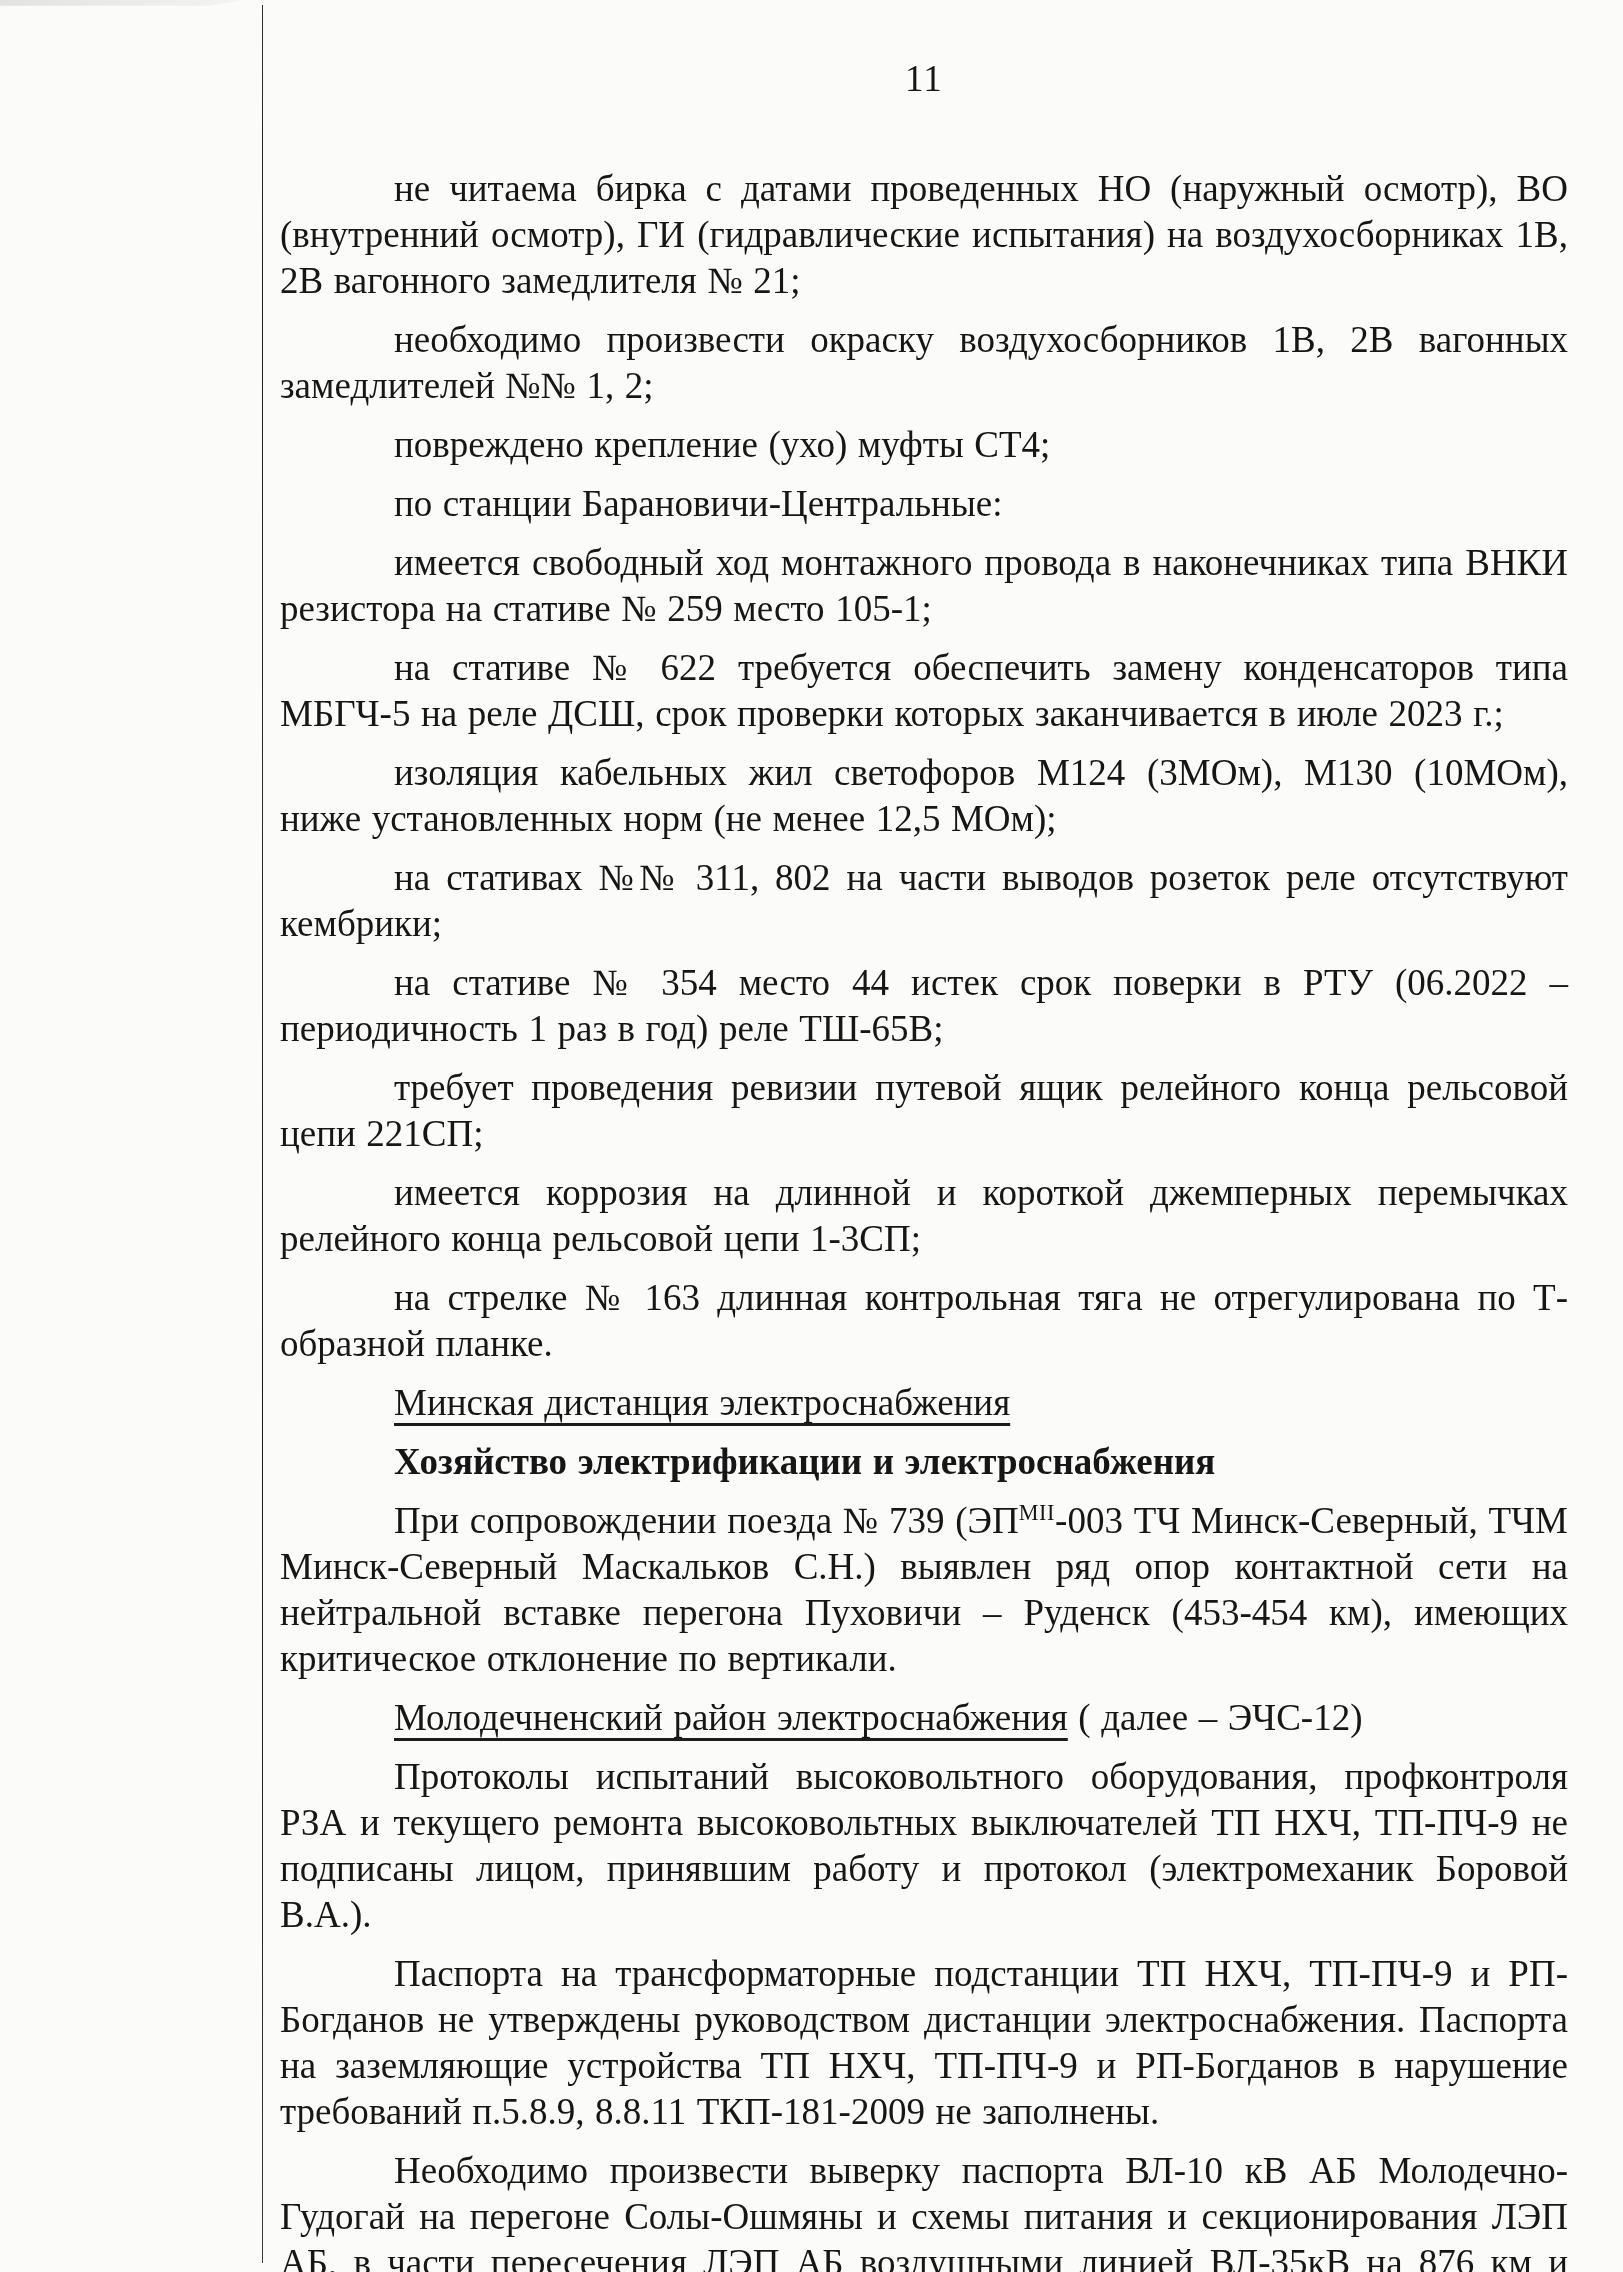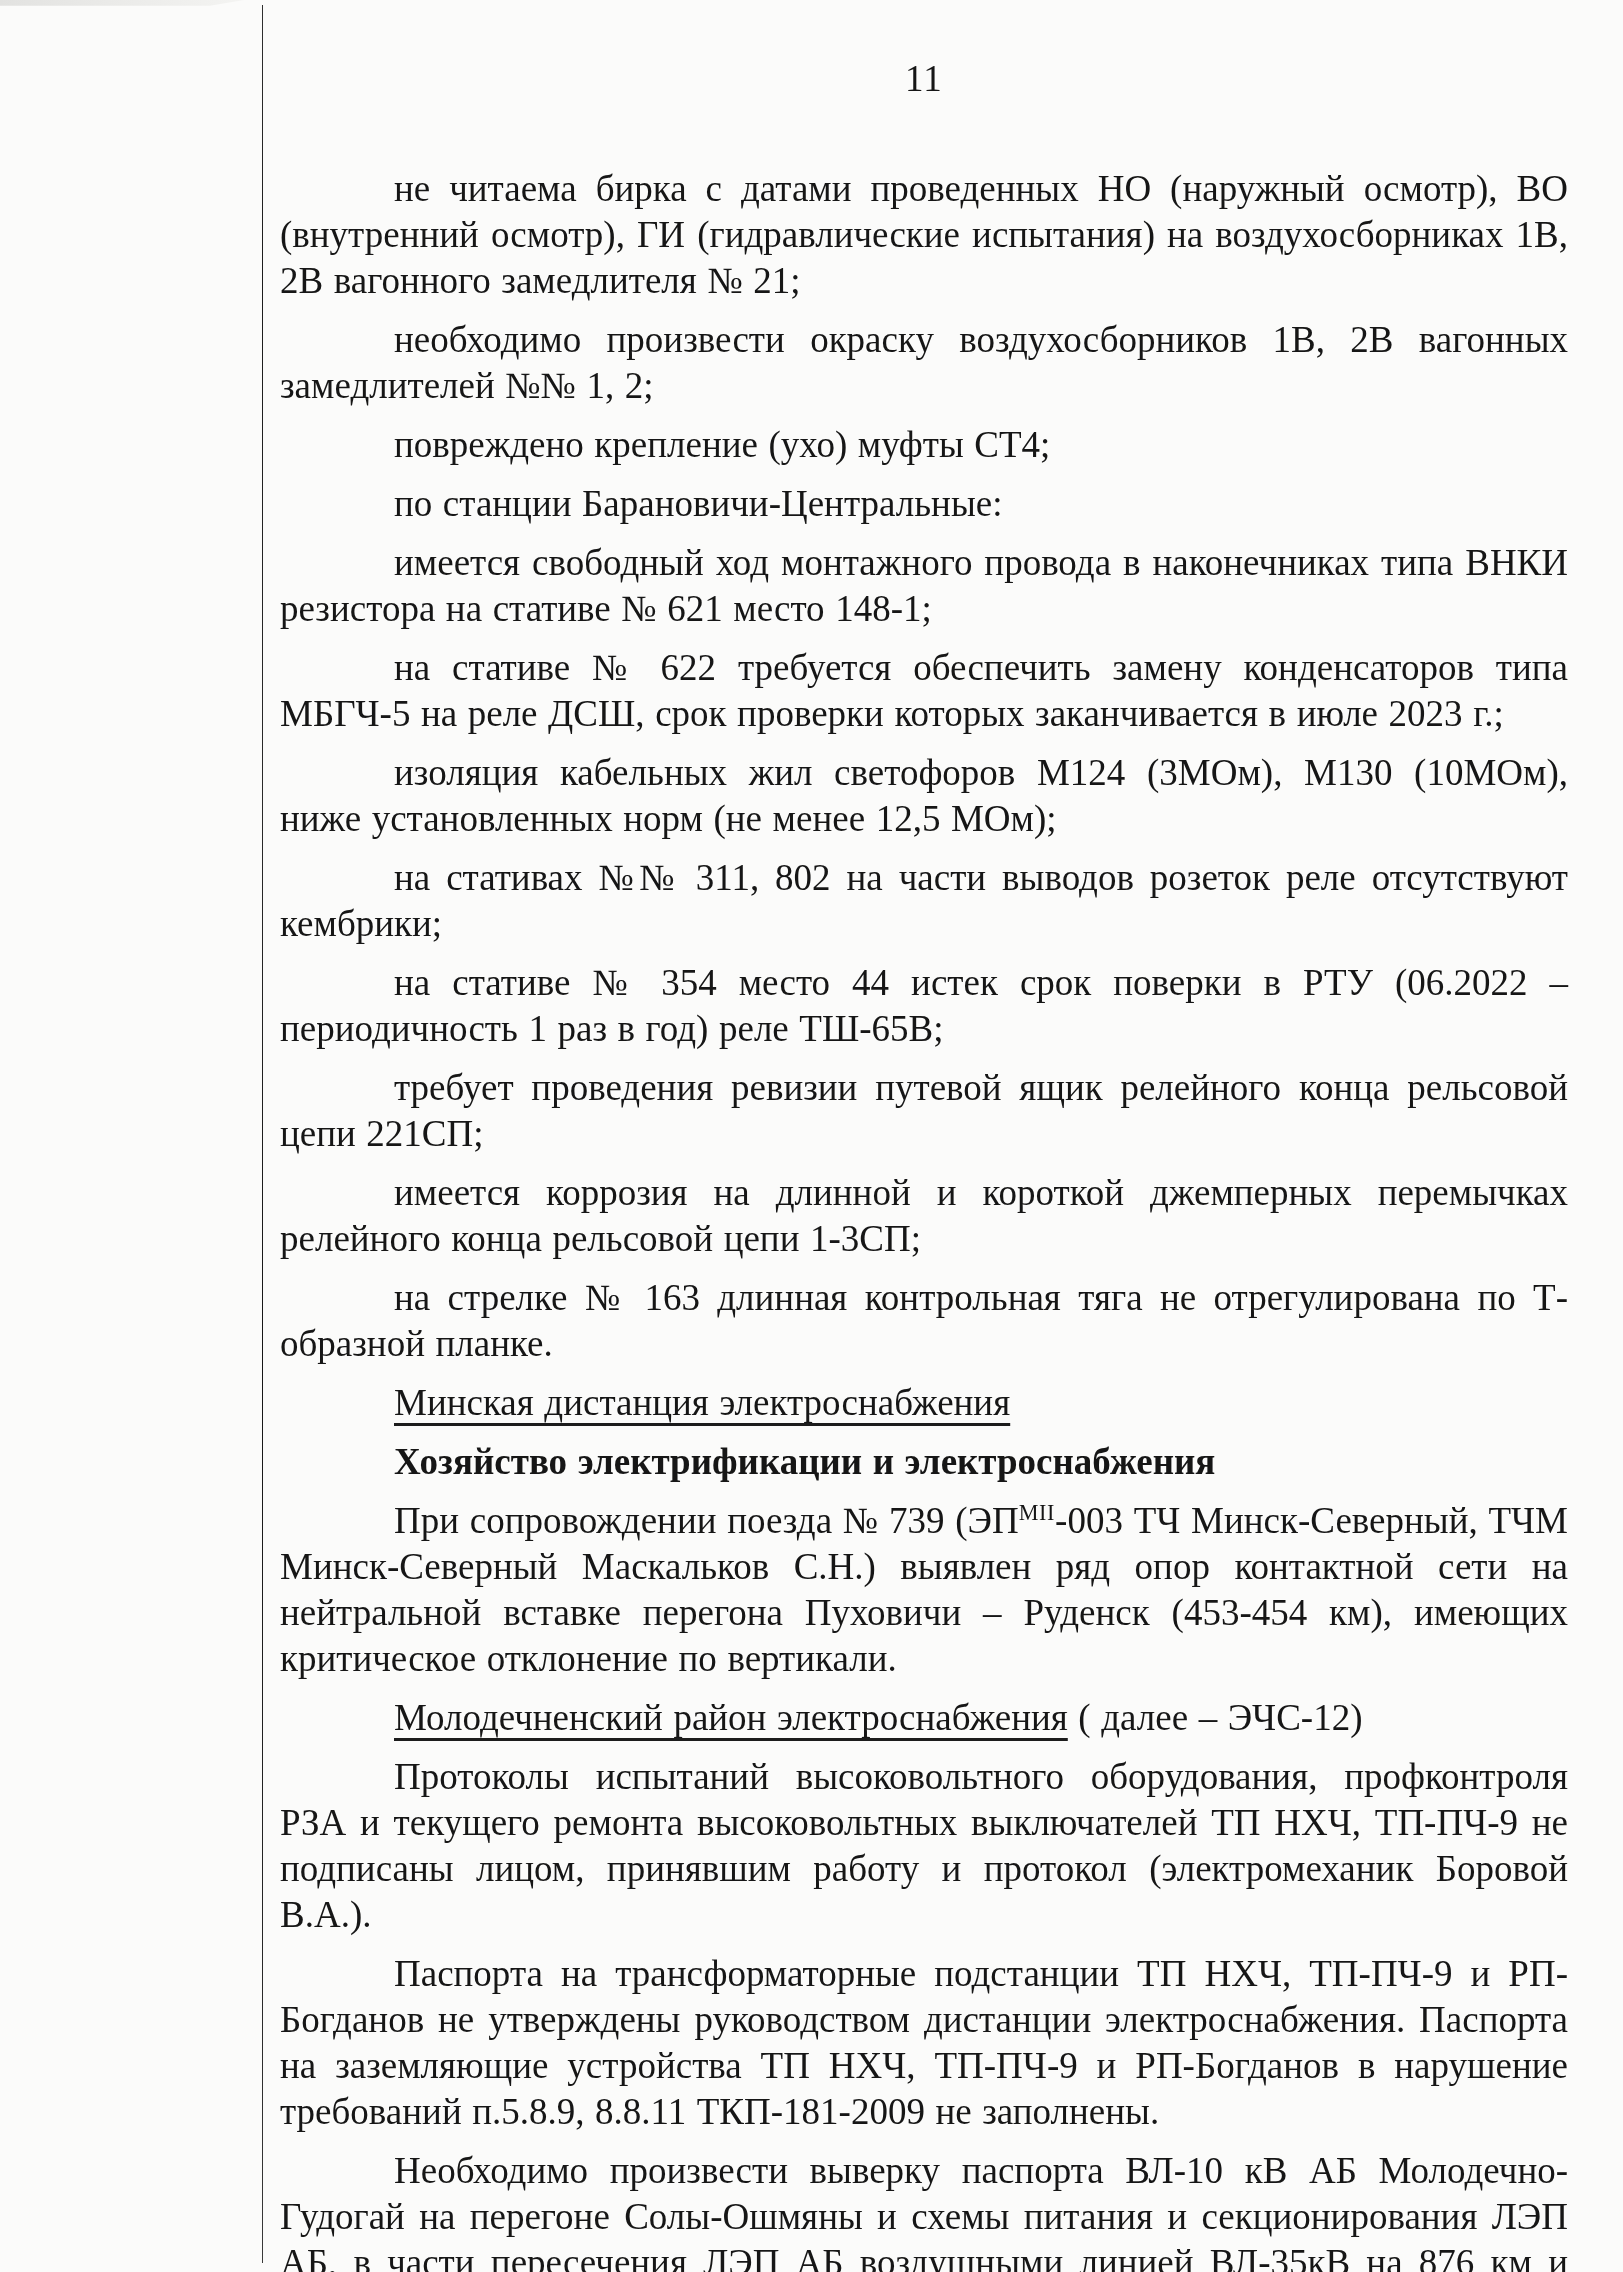--- a/index.html
+++ b/index.html
@@ -73,21 +73,21 @@
 <div class="scan-edge-top"></div>
 <div class="scan-line"></div>
 
 <div class="page-number">11</div>
 
 <div class="content">
     <p class="para"><span>не читаема бирка с датами проведенных НО (наружный осмотр), ВО (внутренний осмотр), ГИ (гидравлические испытания) на воздухосборниках 1В, 2В вагонного замедлителя № 21;</span></p>
     <p class="para"><span>необходимо произвести окраску воздухосборников 1В, 2В вагонных замедлителей №№ 1, 2;</span></p>
     <p class="para"><span>повреждено крепление (ухо) муфты СТ4;</span></p>
     <p class="para"><span>по станции Барановичи-Центральные:</span></p>
-    <p class="para"><span>имеется свободный ход монтажного провода в наконечниках типа ВНКИ резистора на стативе № 621 место 148-1;</span></p>
+    <p class="para"><span>имеется свободный ход монтажного провода в наконечниках типа ВНКИ резистора на стативе № 259 место 105-1;</span></p>
     <p class="para"><span>на стативе № 622 требуется обеспечить замену конденсаторов типа МБГЧ-5 на реле ДСШ, срок проверки которых заканчивается в июле 2023 г.;</span></p>
     <p class="para"><span>изоляция кабельных жил светофоров М124 (3МОм), М130 (10МОм), ниже установленных норм (не менее 12,5 МОм);</span></p>
     <p class="para"><span>на стативах №№ 311, 802 на части выводов розеток реле отсутствуют кембрики;</span></p>
     <p class="para"><span>на стативе № 354 место 44 истек срок поверки в РТУ (06.2022 – периодичность 1 раз в год) реле ТШ-65В;</span></p>
     <p class="para"><span>требует проведения ревизии путевой ящик релейного конца рельсовой цепи 221СП;</span></p>
     <p class="para"><span>имеется коррозия на длинной и короткой джемперных перемычках релейного конца рельсовой цепи 1-3СП;</span></p>
     <p class="para"><span>на стрелке № 163 длинная контрольная тяга не отрегулирована по Т-образной планке.</span></p>
     <p class="para"><span class="underline">Минская дистанция электроснабжения</span></p>
     <p class="para"><span class="bold">Хозяйство электрификации и электроснабжения</span></p>
     <p class="para"><span>При сопровождении поезда № 739 (ЭП</span><sup class="sup">МII</sup><span>-003 ТЧ Минск-Северный, ТЧМ Минск-Северный Маскальков С.Н.) выявлен ряд опор контактной сети на нейтральной вставке перегона Пуховичи – Руденск (453-454 км), имеющих критическое отклонение по вертикали.</span></p>

